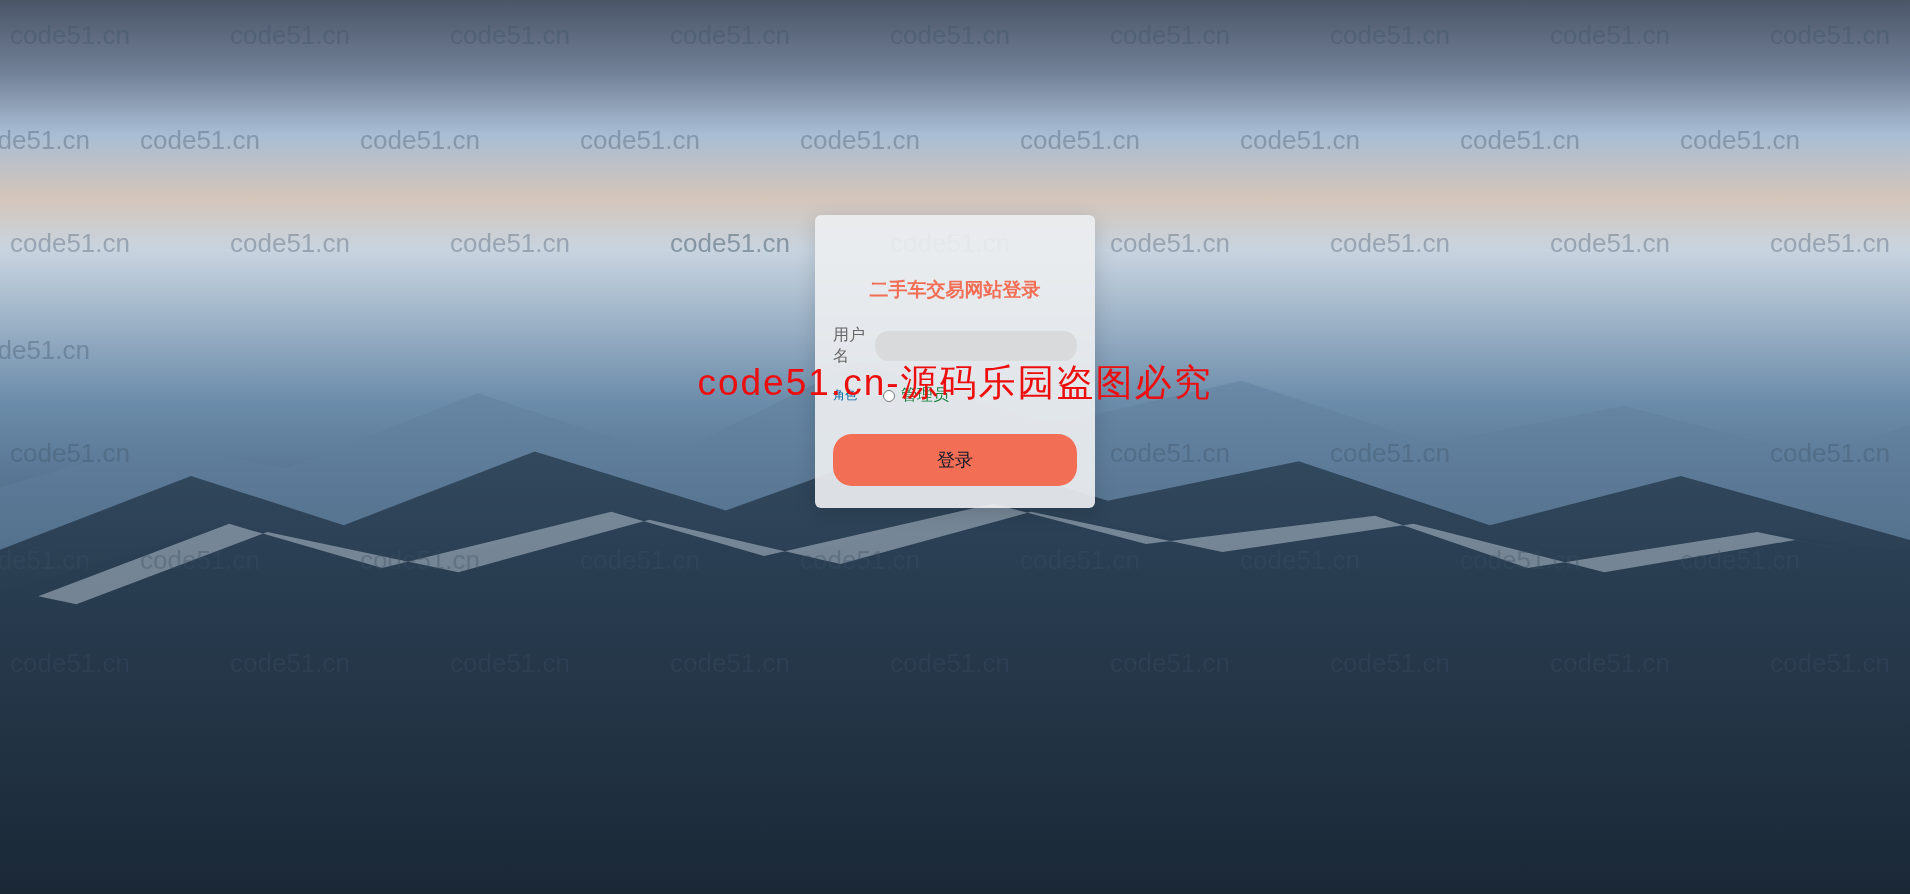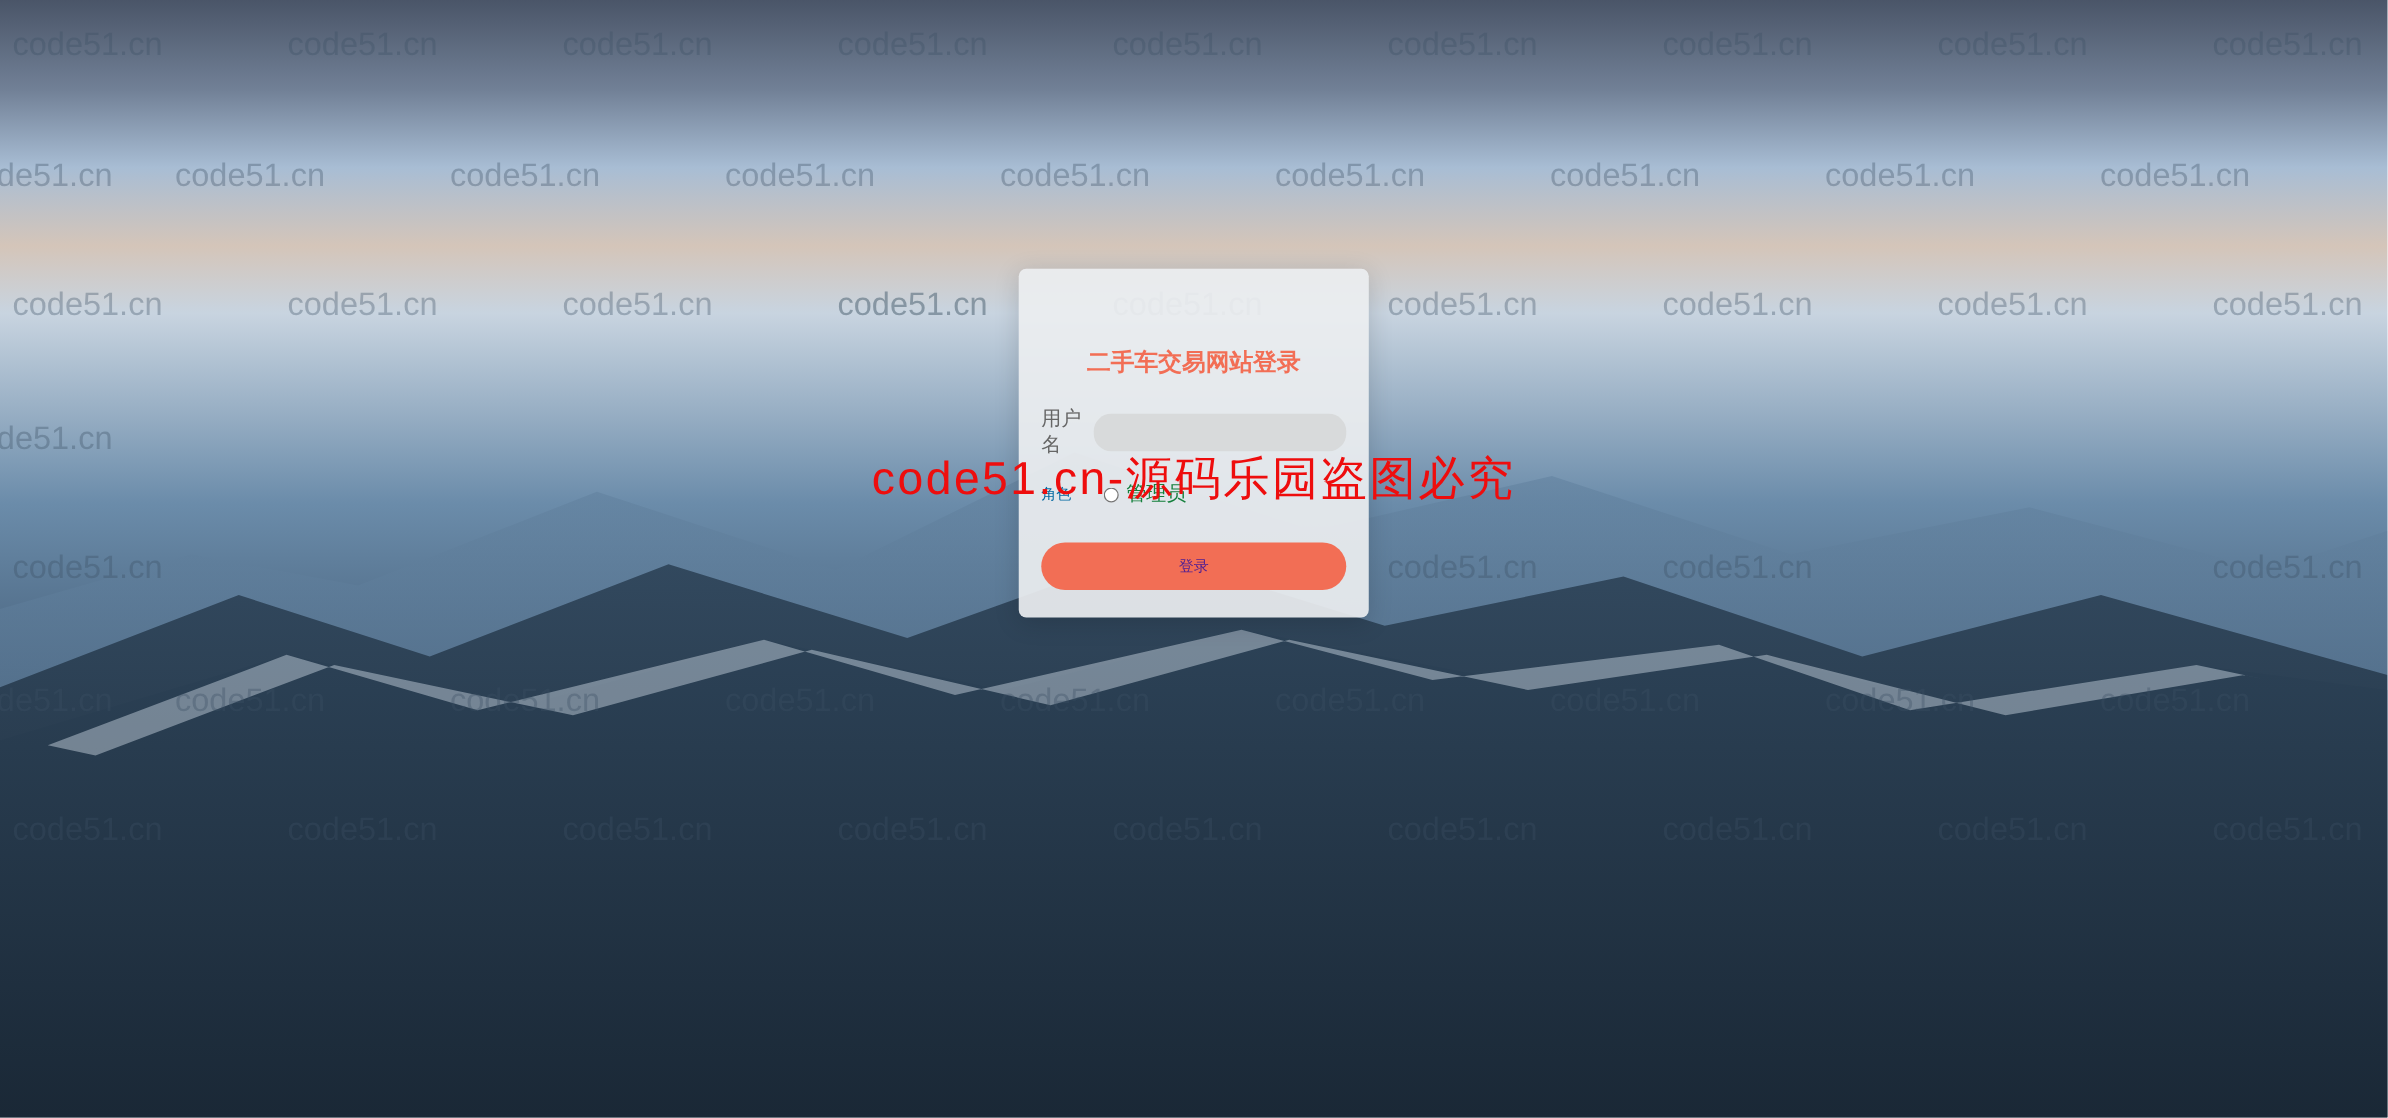--- a/index.html
+++ b/index.html
@@ -168,26 +168,26 @@
     }
 
     .radio-text {
       font-size: 16px;
       color: #15803d;
       text-align: right;
     }
 
     .login-button {
       width: 100%;
-      height: 38px;
+      height: 52px;
       background: #f26e55;
-      color: #4c1d95;
+      color: #0f172a;
       border: none;
       border-radius: 19px;
-      font-size: 12px;
+      font-size: 18px;
       cursor: pointer;
       outline: none;
     }
   </style>
 </head>
 <body>
 
 <div class="bg-mountains">
   <div class="mountain-layer mountain-far"></div>
   <div class="mountain-layer mountain-mid"></div>

